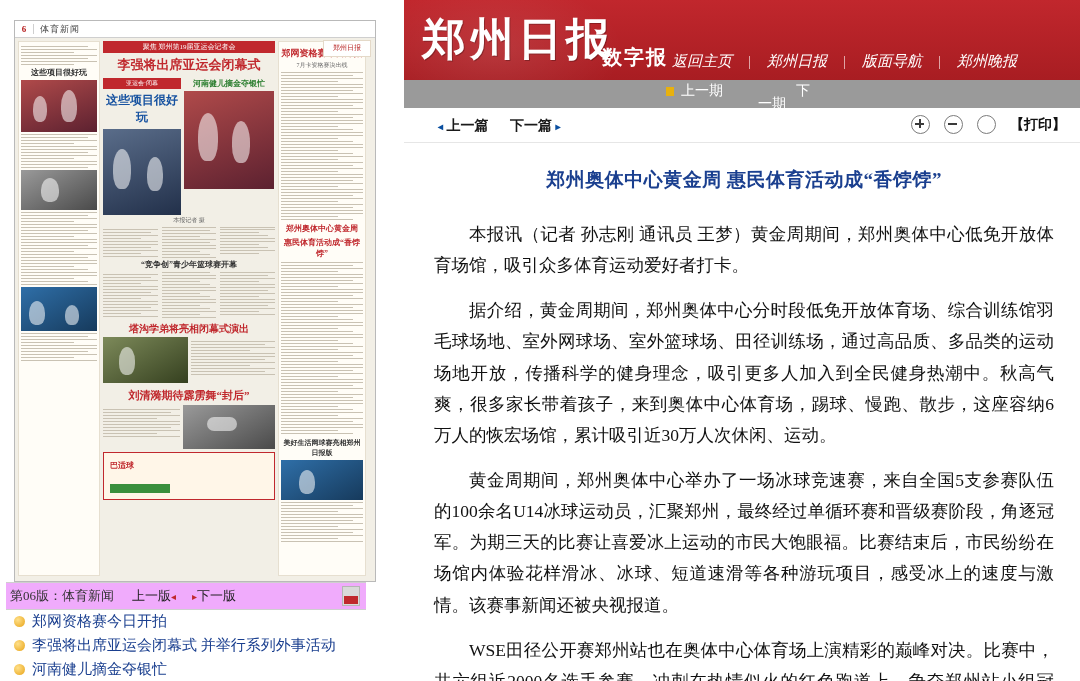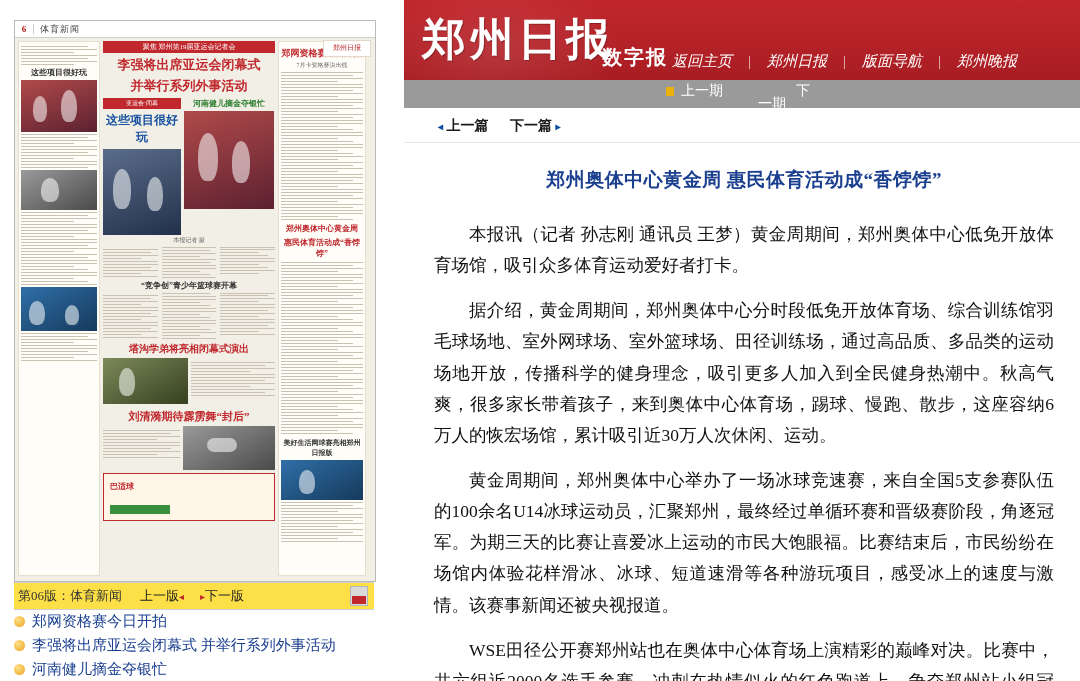--- a/index.html
+++ b/index.html
@@ -183,31 +183,31 @@
     left: 6px;
     top: 7px;
     font-size: 8px;
     color: #c0282d;
     font-weight: bold;
   }
 
   
   .paper-nav {
     position: absolute;
-    left: 14px;
+    left: 6px;
     top: 582px;
     width: 360px;
     height: 26px;
     border-top: 1px solid #cfcfcf;
     border-bottom: 1px solid #cfcfcf;
     display: flex;
     align-items: center;
     font-size: 13px;
     color: #333;
-    background: #fde047;
+    background: #f0abfc;
   }
   .paper-nav .cur {
     margin-left: 4px;
     margin-right: 18px;
   }
   .paper-nav a {
     color: #222;
     text-decoration: none;
     margin-right: 16px;
     white-space: nowrap;
@@ -533,21 +533,20 @@
                 <i class="m"></i>
                 <i></i>
                 <i class="s"></i>
                 <i></i>
             </div>
           </div>
 
           <div class="pcol c2">
             <div class="redbar">聚焦 郑州第19届亚运会记者会</div>
             <div class="head-red">李强将出席亚运会闭幕式</div>
-            <div class="head-red">并举行系列外事活动</div>
             <div style="display:flex;gap:3px;align-items:flex-start;">
               <div style="width:78px;">
                 <div style="background:#c0282d;color:#fff;font-size:6px;text-align:center;padding:1px 0;margin:2px 0;">亚运会·闭幕</div>
                 <div class="head-blue">这些项目很好玩</div>
                 <div class="photo" style="height:86px;">
                   <div class="fig" style="left:10px;top:20px;width:18px;height:40px;"></div>
                   <div class="fig" style="left:44px;top:28px;width:16px;height:34px;"></div>
                 </div>
               </div>
               <div style="width:90px;">
@@ -870,20 +869,26 @@
         <span class="sq"></span>
         <a href="#">上一期</a>
       </div>
       <div class="nxt">下</div>
       <div class="nxt2">一期</div>
     </div>
 
     <div class="tool-row">
       <a class="prevlink" href="#"><span class="tri">◂</span> <span>上一篇</span></a>
       <a class="nextlink" href="#"><span>下一篇</span> <span class="tri">▸</span></a>
+      <div class="icons">
+        <span class="cir plus"></span>
+        <span class="cir"></span>
+        <span class="cir blank"></span>
+        <a class="print-btn" href="#">【打印】</a>
+      </div>
     </div>
 
     <div class="article">
       <div class="art-title">郑州奥体中心黄金周  惠民体育活动成“香饽饽”</div>
       <p class="art-p">本报讯（记者 孙志刚 通讯员 王梦）黄金周期间，郑州奥体中心低免开放体育场馆，吸引众多体育运动爱好者打卡。</p>
       <p class="art-p">据介绍，黄金周期间，郑州奥体中心分时段低免开放体育场、综合训练馆羽毛球场地、室外网球场、室外篮球场、田径训练场，通过高品质、多品类的运动场地开放，传播科学的健身理念，吸引更多人加入到全民健身热潮中。秋高气爽，很多家长带着孩子，来到奥体中心体育场，踢球、慢跑、散步，这座容纳6万人的恢宏场馆，累计吸引近30万人次休闲、运动。</p>
       <p class="art-p">黄金周期间，郑州奥体中心举办了一场冰球竞速赛，来自全国5支参赛队伍的100余名U14冰球运动员，汇聚郑州，最终经过单循环赛和晋级赛阶段，角逐冠军。为期三天的比赛让喜爱冰上运动的市民大饱眼福。比赛结束后，市民纷纷在场馆内体验花样滑冰、冰球、短道速滑等各种游玩项目，感受冰上的速度与激情。该赛事新闻还被央视报道。</p>
       <p class="art-p">WSE田径公开赛郑州站也在奥体中心体育场上演精彩的巅峰对决。比赛中，共六组近2000名选手参赛，冲刺在热情似火的红色跑道上，争夺郑州站小组冠军。</p>
     </div>
   </div>

